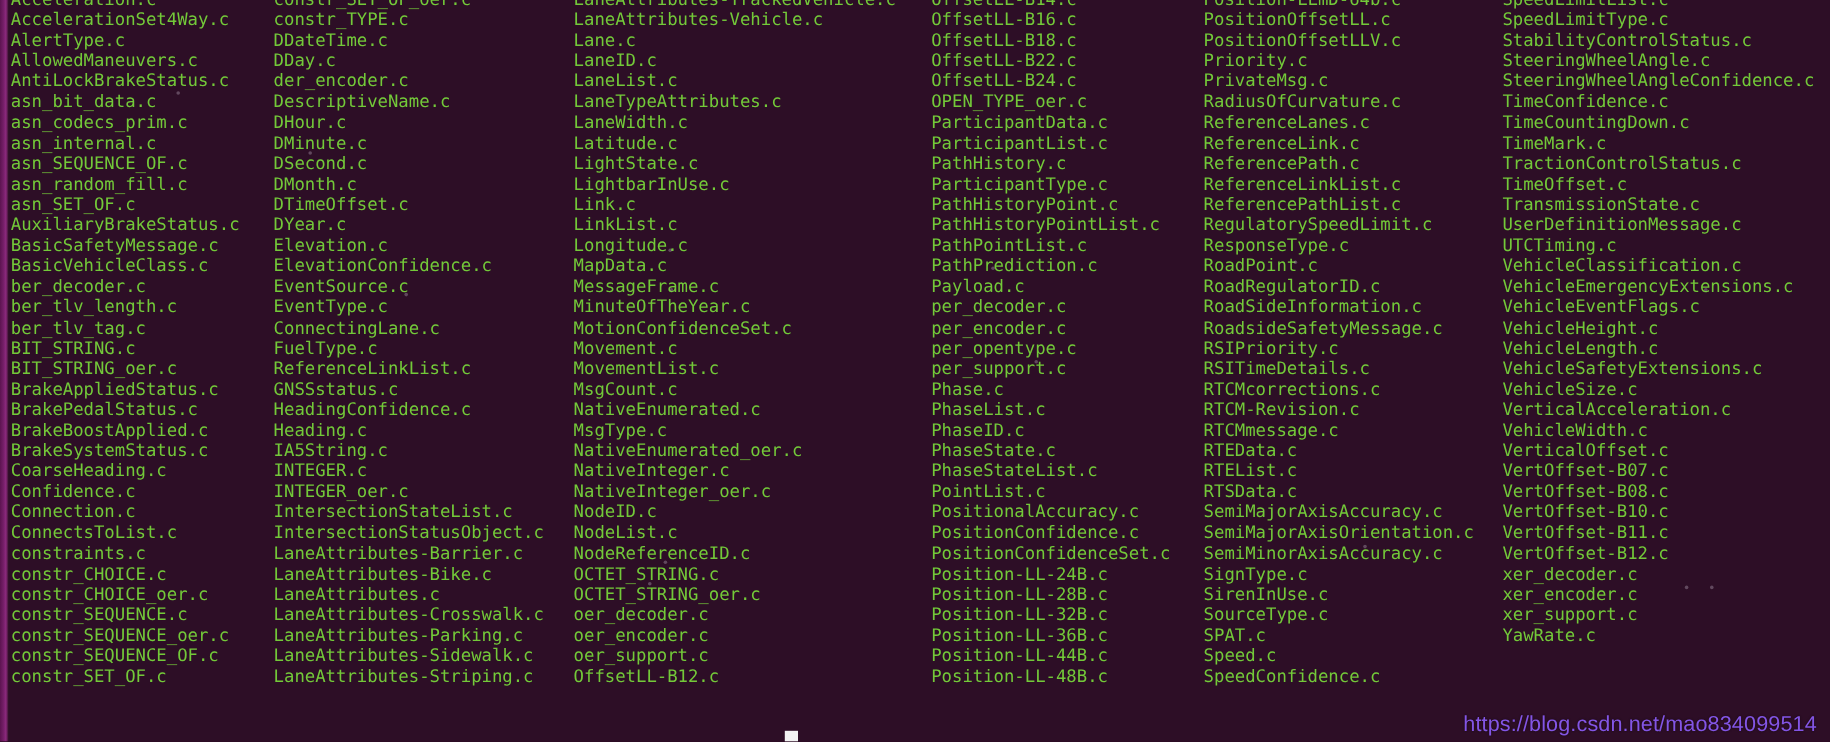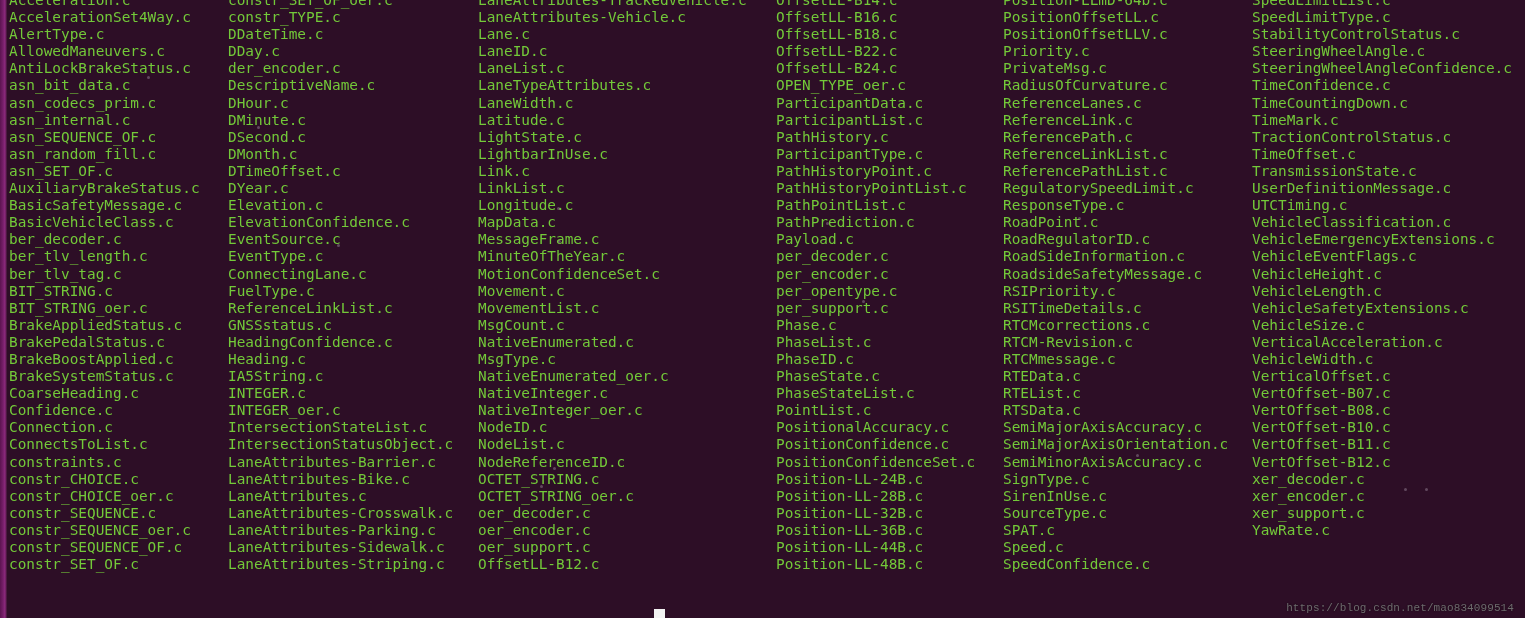--- a/index.html
+++ b/index.html
@@ -71,23 +71,23 @@
     bottom: 0px;
     width: 11px;
     height: 9px;
     background: #f2f2f2;
     z-index: 6;
   }
   #watermark {
     position: absolute;
     right: 11px;
     bottom: 4px;
-    color: #737373;
-    font-family: Liberation Mono, monospace;
-    font-size: 11px;
+    color: #8b5cf6;
+    font-family: Liberation Sans, sans-serif;
+    font-size: 18px;
     letter-spacing: 0.1px;
     text-shadow: 0 0 2px rgba(0,0,0,0.6);
     z-index: 7;
     opacity: 0.92;
   }
   
   .speck {
     position: absolute;
     width: 3px;
     height: 3px;

